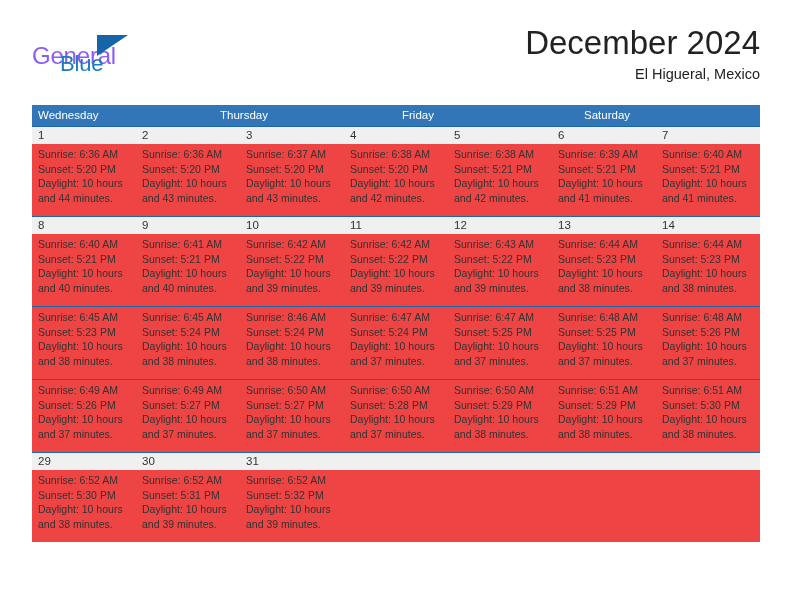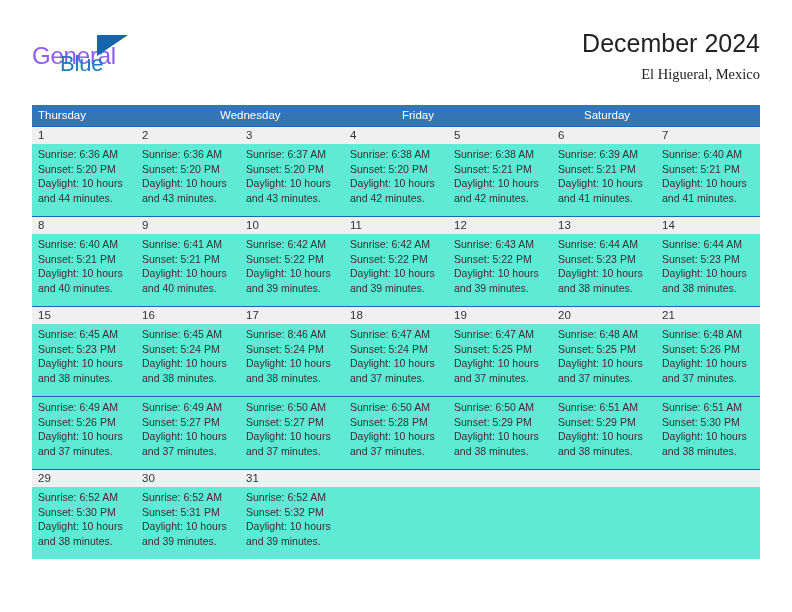--- a/index.html
+++ b/index.html
@@ -63,32 +63,31 @@
     border-bottom: 21px solid transparent;
   }
 
   .title-block {
     position: absolute;
     right: 0;
     top: 0;
     text-align: right;
   }
   .cal-title {
-    font-size: 25px;
+    font-size: 33px;
     color: #222222;
     line-height: 34px;
     white-space: nowrap;
   }
   .cal-subtitle {
     margin-top: 5px;
     font-size: 14.5px;
     color: #222222;
     line-height: 18px;
     white-space: nowrap;
-    font-family: Liberation Serif, serif;
   }
 
   
   .calendar {
     position: absolute;
     left: 32px;
     top: 105px;
     width: 728px;
   }
   .weekday-header {
@@ -124,21 +123,21 @@
     flex: 1 1 0;
     font-size: 11.5px;
     color: #333333;
     line-height: 17px;
     padding-left: 6px;
     box-sizing: border-box;
   }
   .detail-row {
     display: flex;
     height: 72px;
-    background: #5eead4;
+    background: #ef4444;
   }
   .detail-cell {
     flex: 1 1 0;
     padding: 3px 6px 0 6px;
     box-sizing: border-box;
   }
   .detail-line {
     font-size: 10.5px;
     color: #333333;
     line-height: 14.5px;
@@ -164,22 +163,22 @@
     <div class="title-block">
       <div class="cal-title">December 2024</div>
       <div class="cal-subtitle">El Higueral, Mexico</div>
     </div>
 
   </div>
 
   <div class="calendar">
 
     <div class="weekday-header">
+      <div class="weekday-cell">Wednesday</div>
       <div class="weekday-cell">Thursday</div>
-      <div class="weekday-cell">Wednesday</div>
       <div class="weekday-cell">Friday</div>
       <div class="weekday-cell">Saturday</div>
     </div>
 
     <div class="week">
       <div class="week-rule"></div>
       <div class="daynum-row">
         <div class="daynum-cell">1</div>
         <div class="daynum-cell">2</div>
         <div class="daynum-cell">3</div>
@@ -286,29 +285,20 @@
           <div class="detail-line">Sunrise: 6:44 AM</div>
           <div class="detail-line">Sunset: 5:23 PM</div>
           <div class="detail-line">Daylight: 10 hours</div>
           <div class="detail-line">and 38 minutes.</div>
         </div>
       </div>
     </div>
 
     <div class="week">
       <div class="week-rule"></div>
-      <div class="daynum-row">
-        <div class="daynum-cell">15</div>
-        <div class="daynum-cell">16</div>
-        <div class="daynum-cell">17</div>
-        <div class="daynum-cell">18</div>
-        <div class="daynum-cell">19</div>
-        <div class="daynum-cell">20</div>
-        <div class="daynum-cell">21</div>
-      </div>
       <div class="detail-row">
         <div class="detail-cell">
           <div class="detail-line">Sunrise: 6:45 AM</div>
           <div class="detail-line">Sunset: 5:23 PM</div>
           <div class="detail-line">Daylight: 10 hours</div>
           <div class="detail-line">and 38 minutes.</div>
         </div>
         <div class="detail-cell">
           <div class="detail-line">Sunrise: 6:45 AM</div>
           <div class="detail-line">Sunset: 5:24 PM</div>

